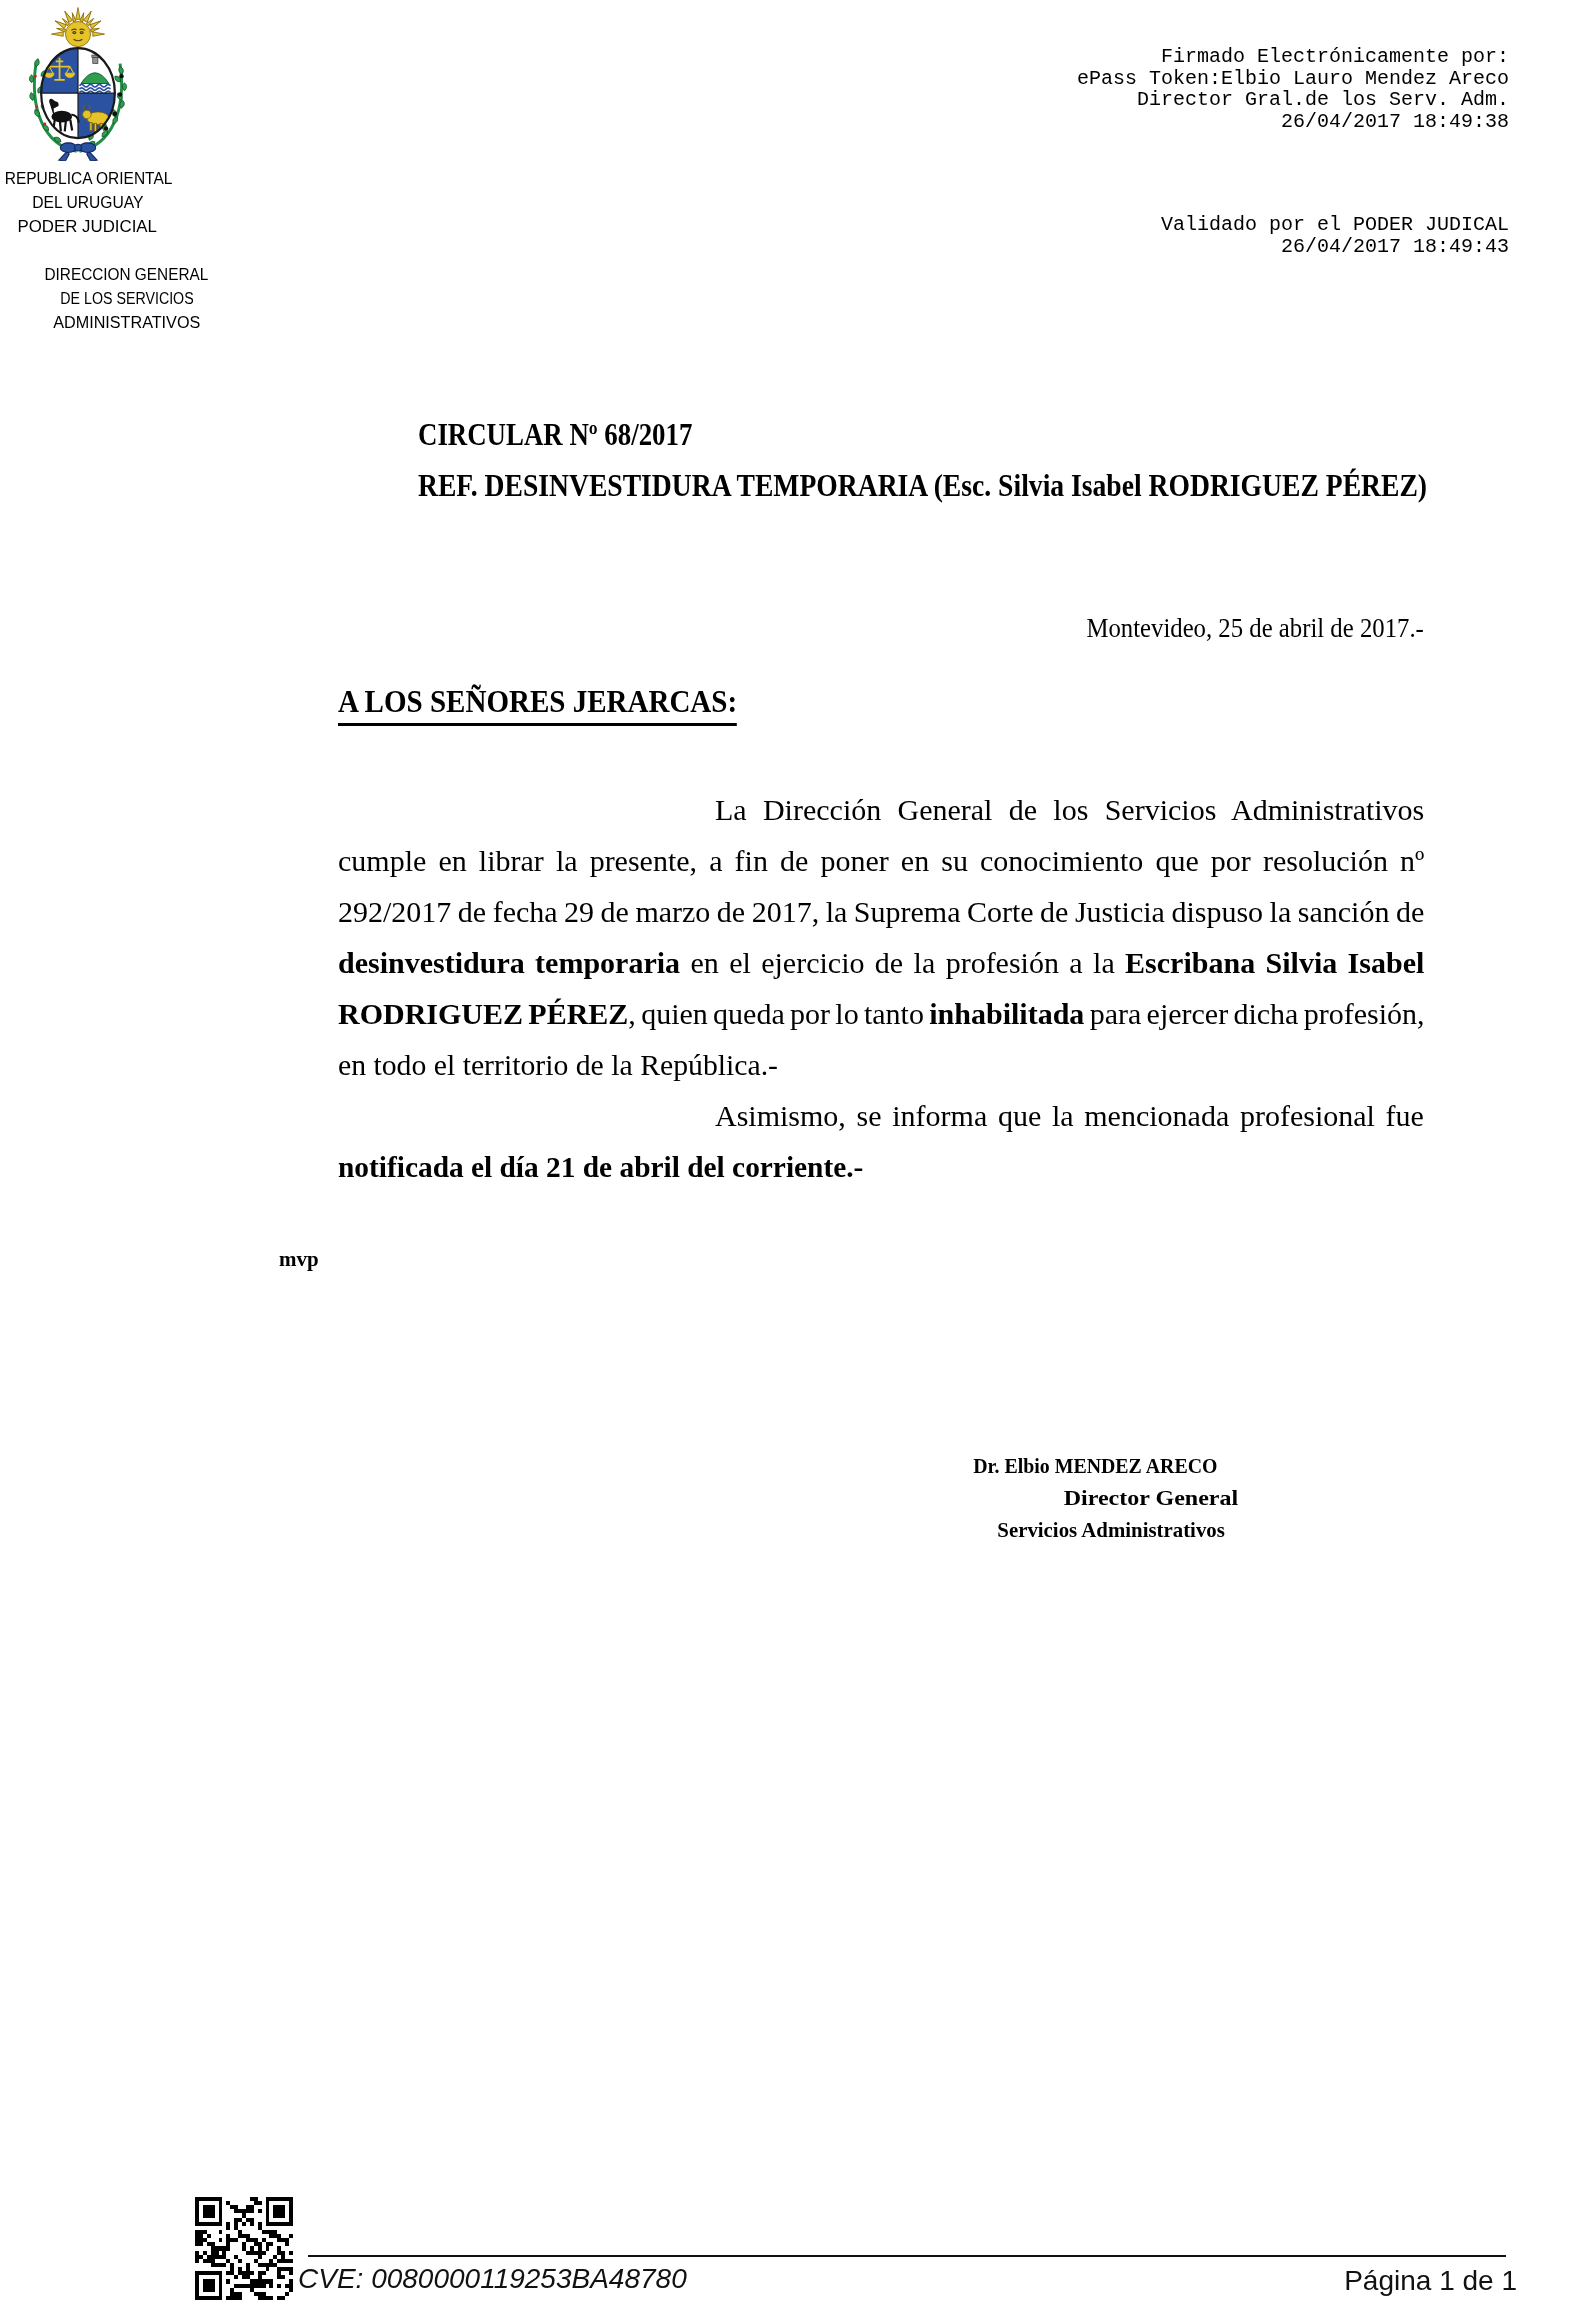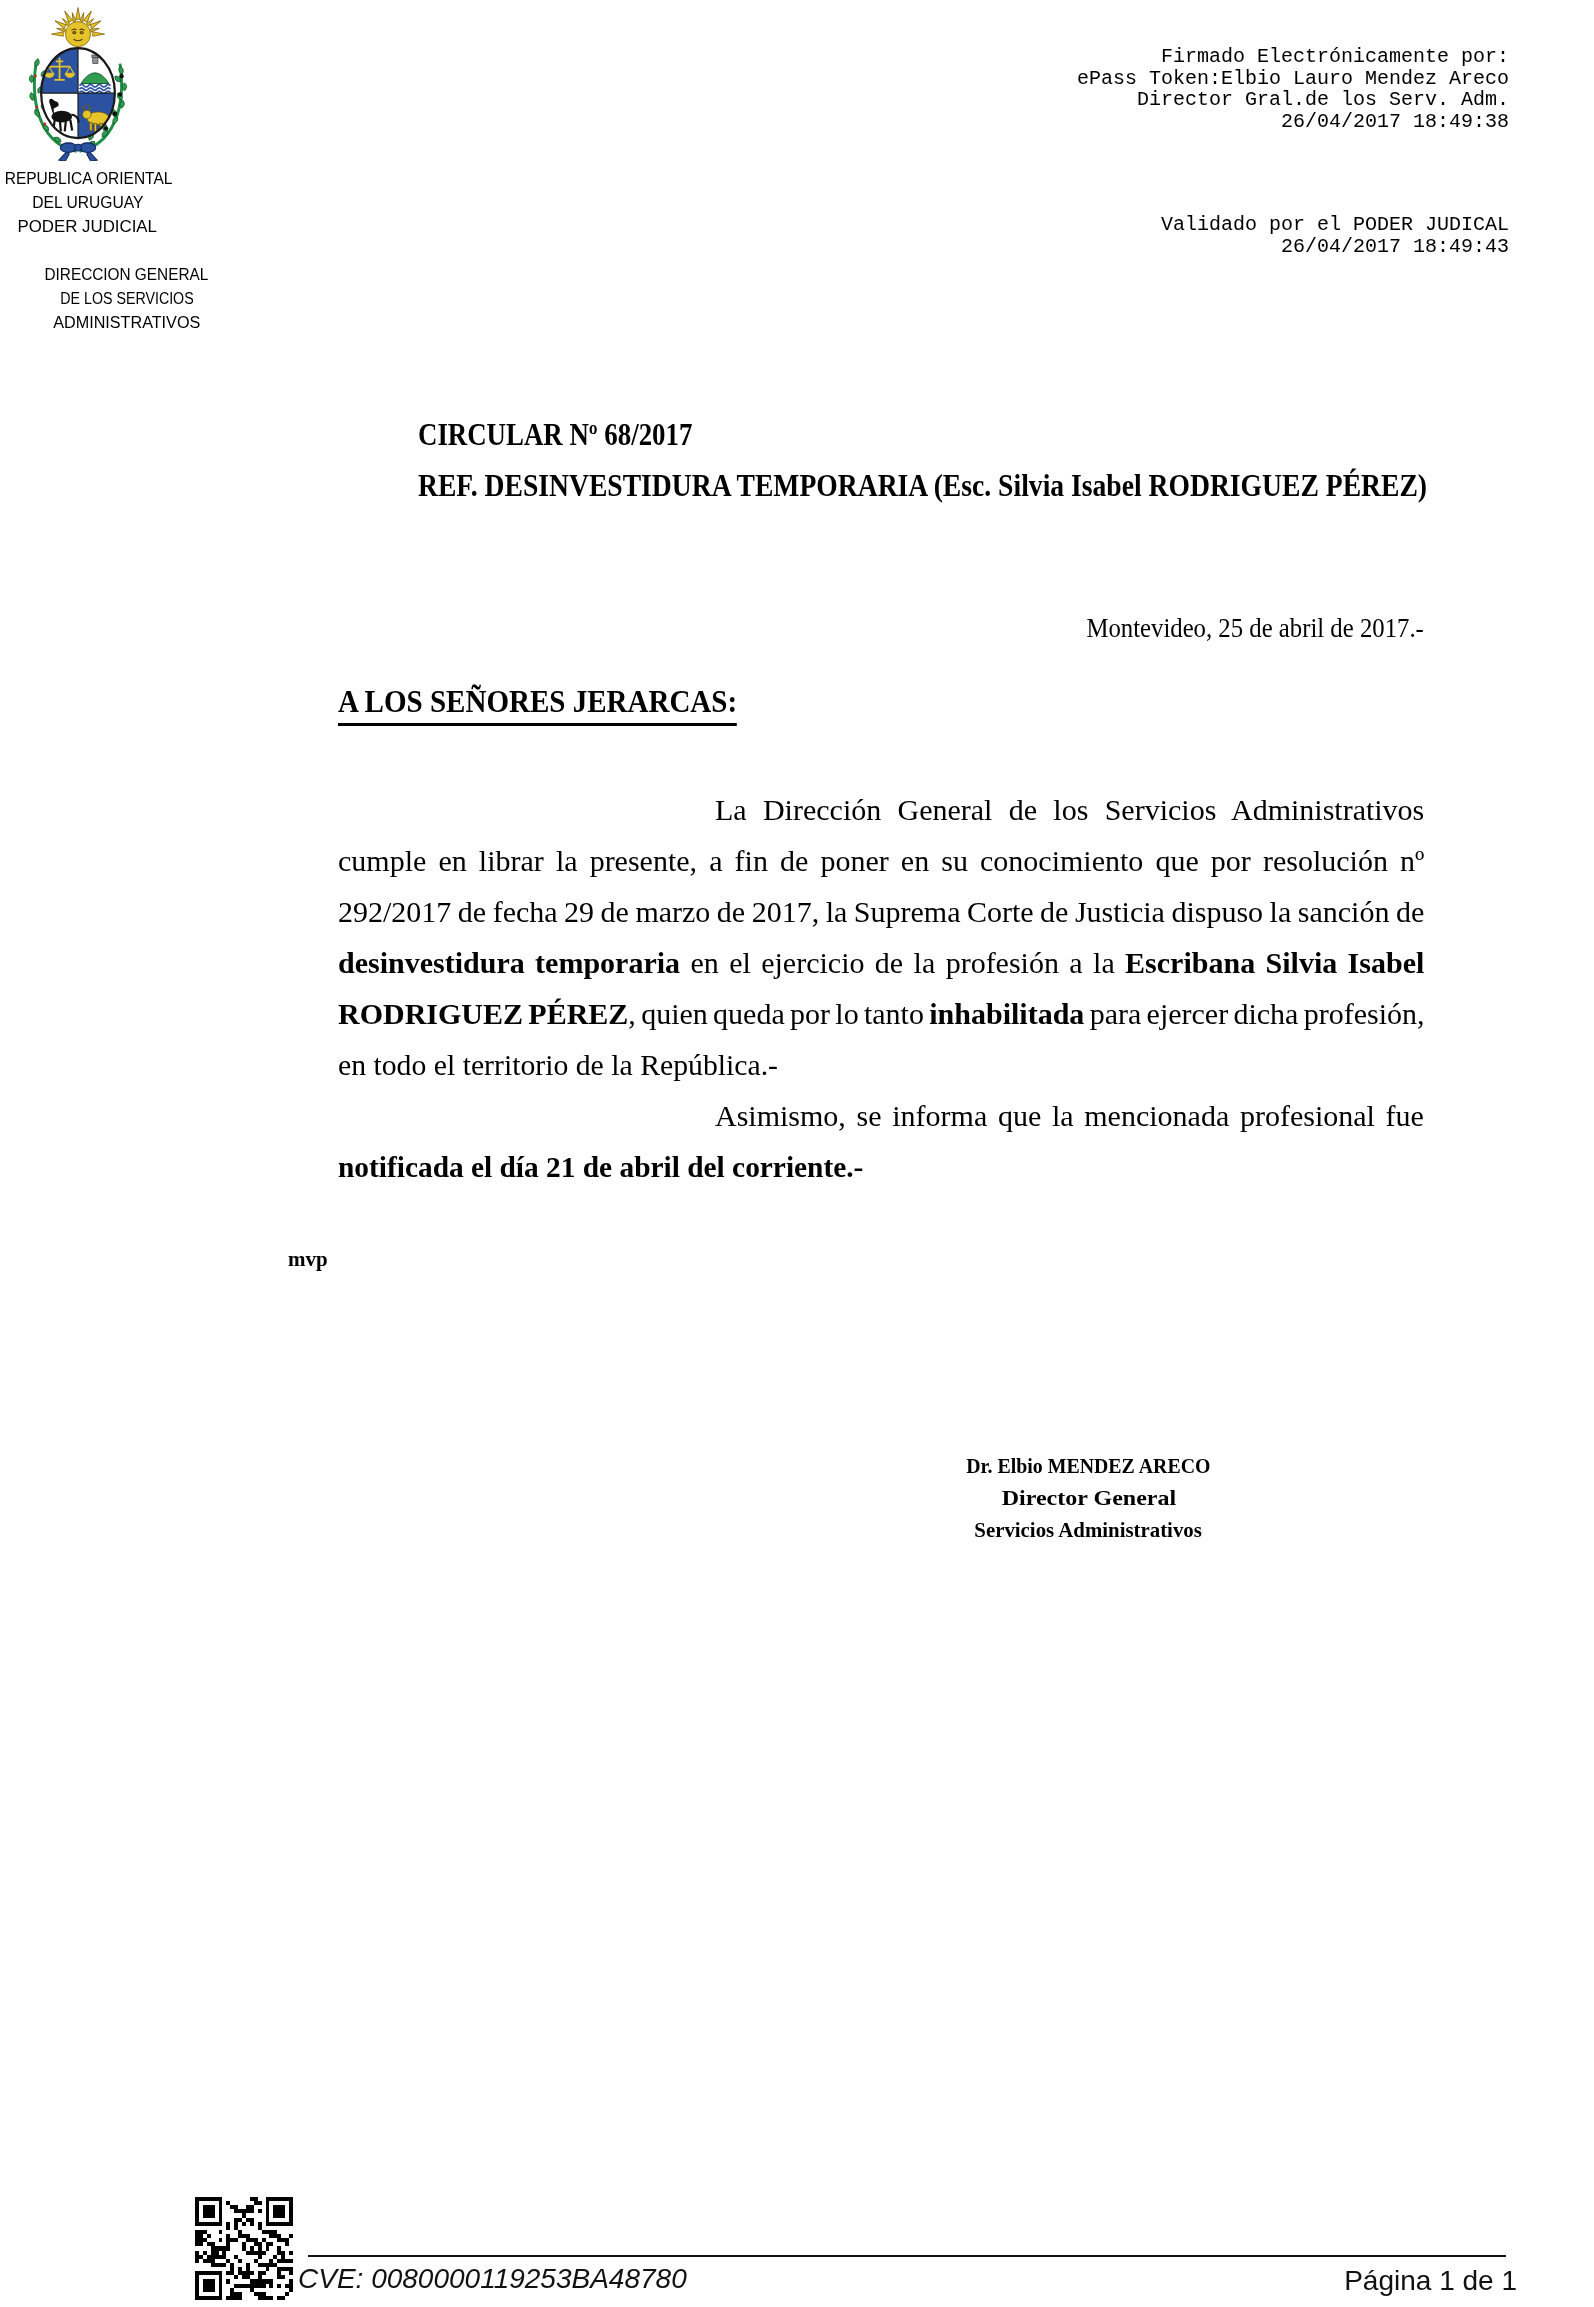--- a/index.html
+++ b/index.html
@@ -30,23 +30,23 @@
   .fit.o-right{transform-origin:right top;}
   .fit.o-center{transform-origin:center top;}
 
   .bodytext{position:absolute;left:338px;top:784px;width:1086px;
             font-size:30px;line-height:51px;}
   .bline{white-space:nowrap;height:51px;}
   .bline.indent{padding-left:377px;}
   .bline .runs{display:inline-block;white-space:nowrap;transform-origin:left top;}
   .bline b{font-weight:bold;}
 
-  .initials{position:absolute;left:288px;top:1247px;font-size:21px;font-weight:bold;}
-
-  .signature{position:absolute;left:946px;top:1450px;width:285px;text-align:center;
+  .initials{position:absolute;left:279px;top:1247px;font-size:21px;font-weight:bold;}
+
+  .signature{position:absolute;left:946px;top:1450px;width:285px;text-align:right;
              font-weight:bold;font-size:22px;line-height:32px;}
 
   
   .qr{position:absolute;left:195px;top:2197px;}
   .rule{position:absolute;left:308px;top:2255px;width:1198px;height:2.3px;background:#111;}
   .cve{position:absolute;left:298px;top:2263px;font-family:"Liberation Sans","DejaVu Sans",sans-serif;
        font-style:italic;font-size:28px;color:#111;}
   .pagenum{position:absolute;right:78px;top:2265px;font-family:"Liberation Sans","DejaVu Sans",sans-serif;
        font-size:28px;color:#111;}
 </style>

